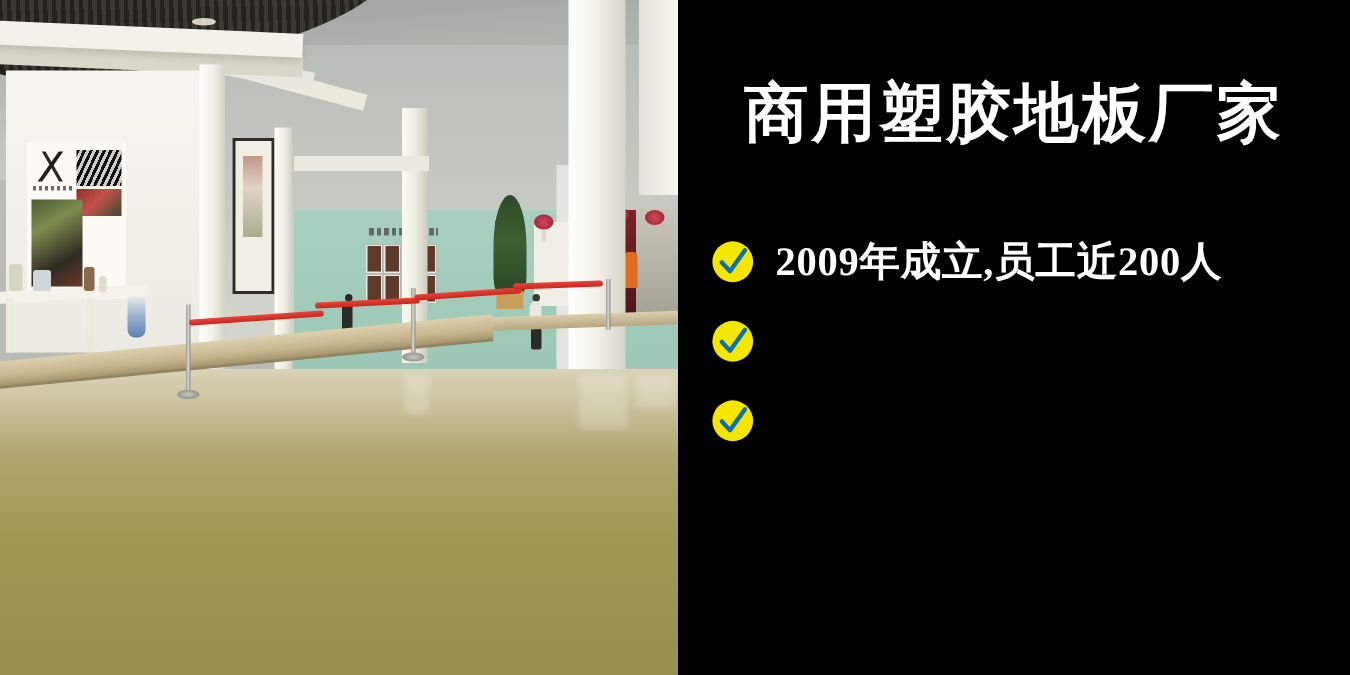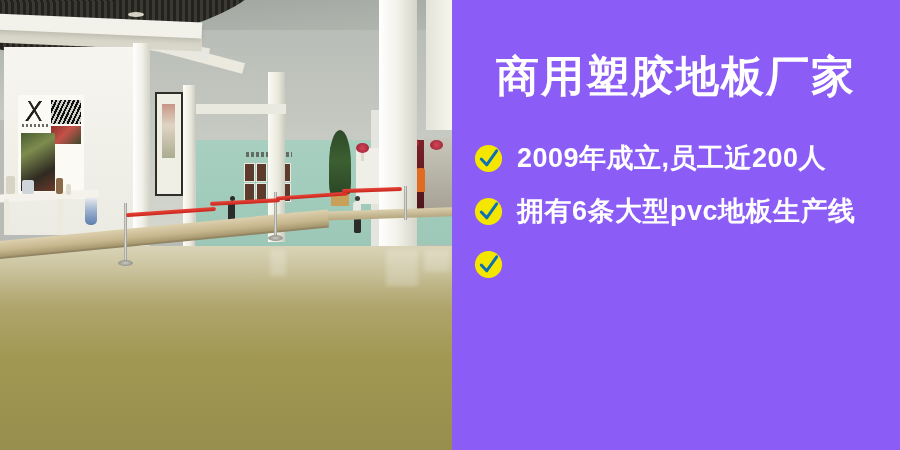--- a/index.html
+++ b/index.html
@@ -273,38 +273,39 @@
     position: absolute; left: 85px; top: 198px; width: 12px; height: 27px;
     background: linear-gradient(180deg,#e7e9ee 0%, #9fb3cf 45%, #5d7fae 100%);
     border-radius: 3px 3px 5px 5px;
   }
 
   
   #panel {
     position: absolute;
     left: 452px; top: 0;
     width: 448px; height: 450px;
-    background: #8b5cf6;
+    background: #000000;
   }
   #panel-title {
     position: absolute;
     left: 0; top: 55px;
     width: 448px;
     text-align: center;
     color: #ffffff;
     font-size: 43px;
     font-weight: bold;
     letter-spacing: 2px;
     line-height: 1;
     white-space: nowrap;
   }
   #bullets {
     position: absolute;
-    left: 22px; top: 132px;
+    left: 22px; top: 148px;
     width: 426px;
+    font-family: Liberation Serif, serif;
   }
   .bullet-row {
     display: flex;
     align-items: center;
     height: 53px;
   }
   .check-icon {
     flex: 0 0 auto;
     width: 29px;
     height: 29px;
@@ -442,21 +443,20 @@
         <span class="bullet-text">2009年成立,员工近200人</span>
       </div>
 
 
 
       <div class="bullet-row">
         <svg class="check-icon" viewBox="0 0 32 32">
           <circle cx="16" cy="16" r="15" fill="#f5e600"></circle>
           <path d="M8 16.5 L14 23 L25 7.5" fill="none" stroke="#0a6fb5" stroke-width="3.2" stroke-linecap="round" stroke-linejoin="round"></path>
         </svg>
-        <span class="bullet-text">拥有6条大型pvc地板生产线</span>
       </div>
 
       <div class="bullet-row">
         <svg class="check-icon" viewBox="0 0 32 32">
           <circle cx="16" cy="16" r="15" fill="#f5e600"></circle>
           <path d="M8 16.5 L14 23 L25 7.5" fill="none" stroke="#0a6fb5" stroke-width="3.2" stroke-linecap="round" stroke-linejoin="round"></path>
         </svg>
       </div>
 
     </div>

